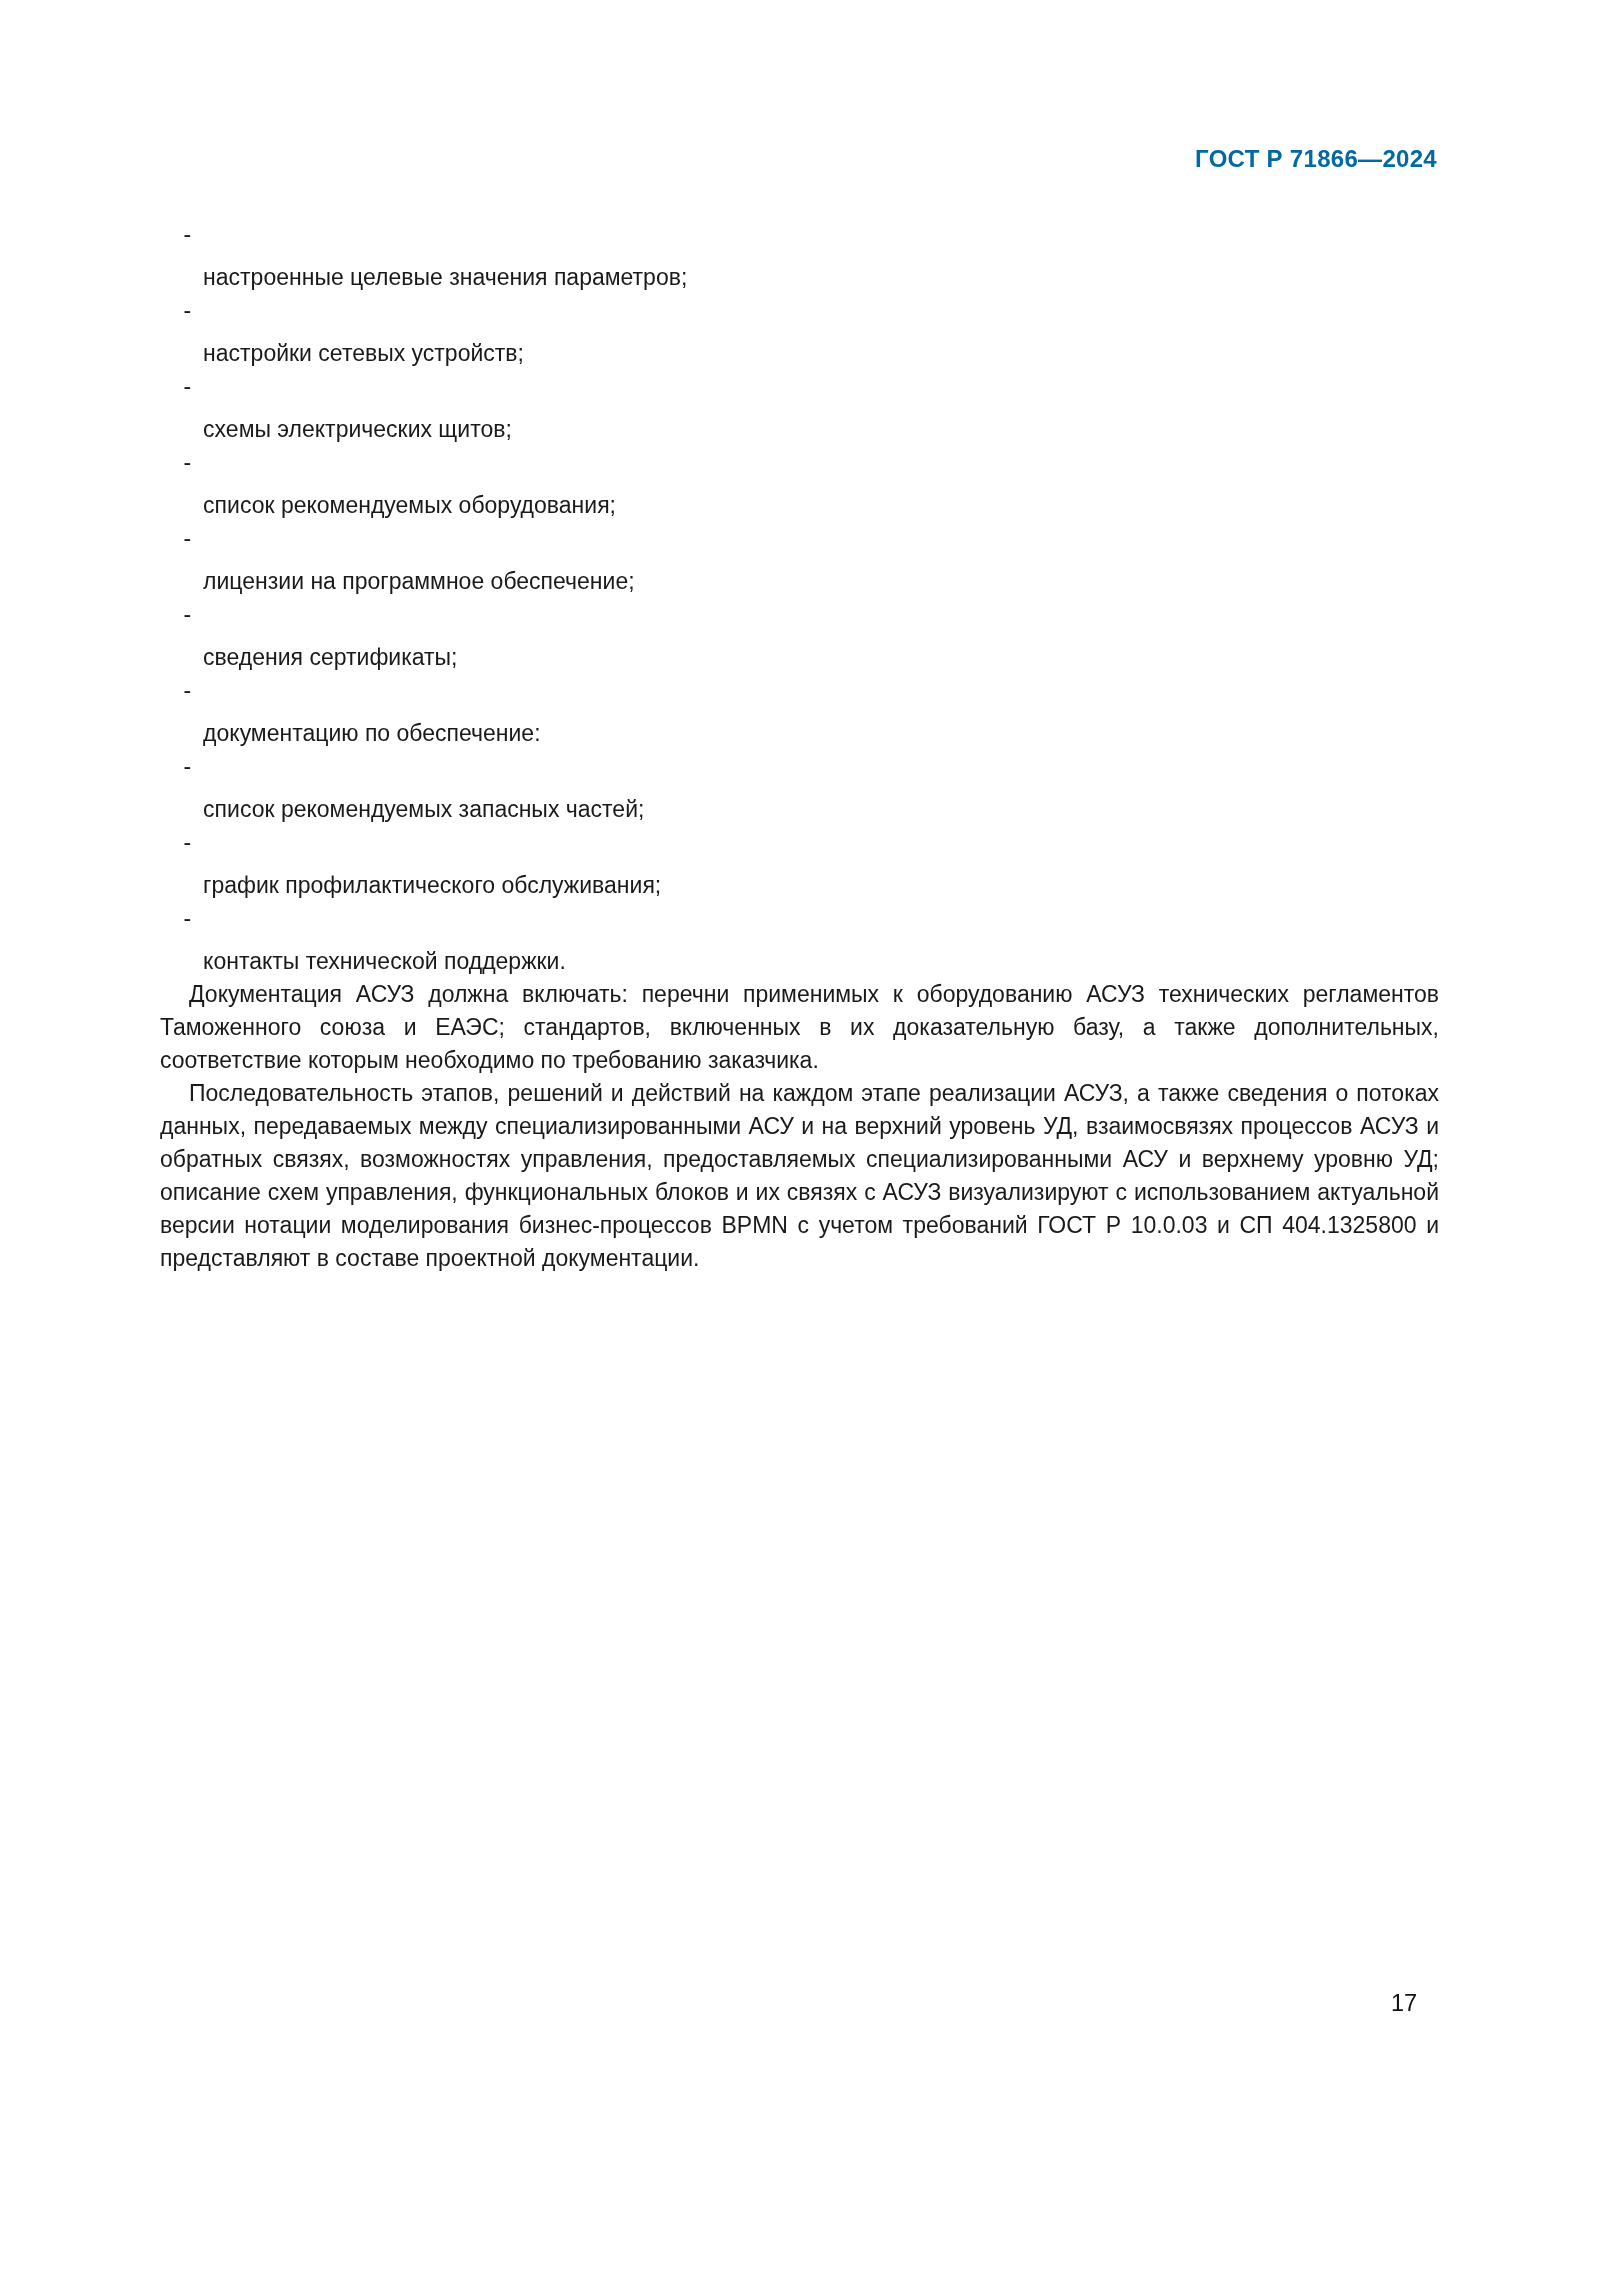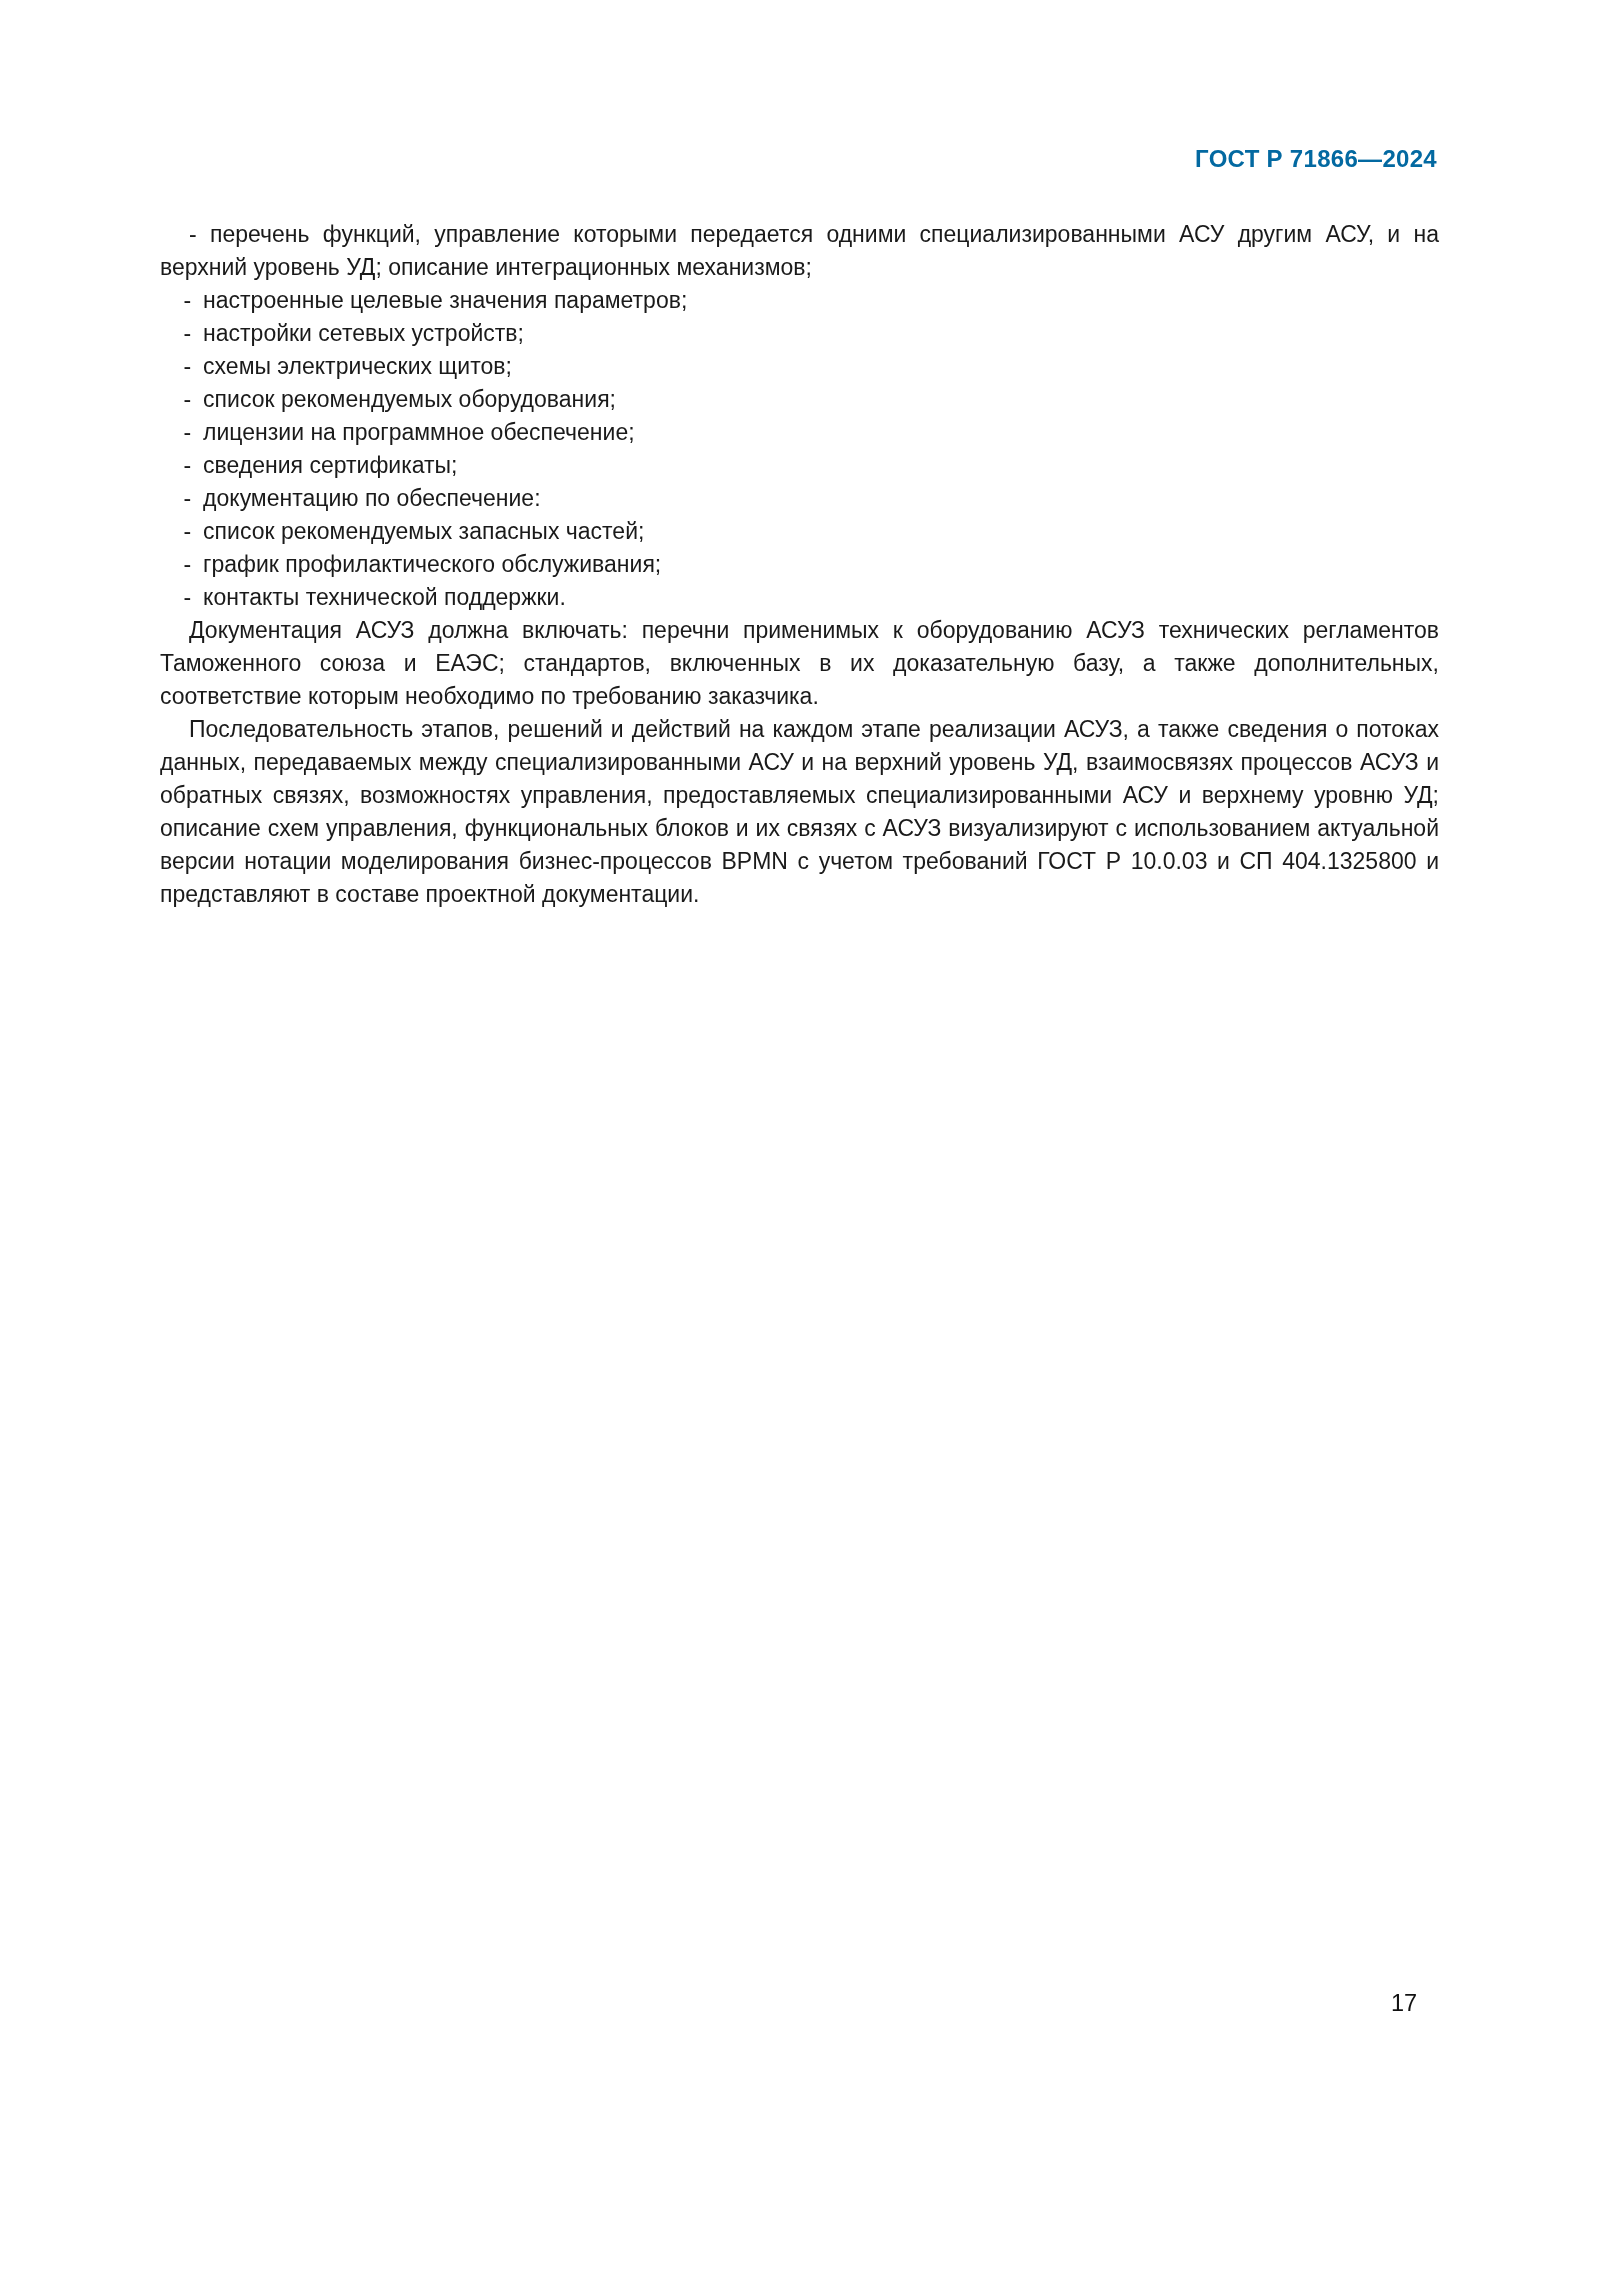--- a/index.html
+++ b/index.html
@@ -77,41 +77,41 @@
 
   .bullet-item .dash {
     position: absolute;
     left: 23.5px;
     top: 0;
   }
 
   .bullet-item .btext {
     display: inline-block;
     margin-left: 19.6px;
+    margin-top: 43px;
   }
 
   
   .page-number {
     position: absolute;
     left: 1391px;
     top: 1990px;
     font-size: 23.5px;
     color: #111111;
   }
 </style>
 </head>
 <body>
 
 <div class="page">
 
   <div class="page-header">ГОСТ Р 71866—2024</div>
 
   <div class="content">
 
-    <p class="para indent">- перечень функций, управление которыми передается одними специализированными АСУ другим АСУ, и на верхний уровень УД; описание интеграционных механизмов;</p>
 
     <ul class="bullet-list">
       <li class="bullet-item">
         <span class="dash">-</span>
         <span class="btext">настроенные целевые значения параметров;</span>
       </li>
       <li class="bullet-item">
         <span class="dash">-</span>
         <span class="btext">настройки сетевых устройств;</span>
       </li>

